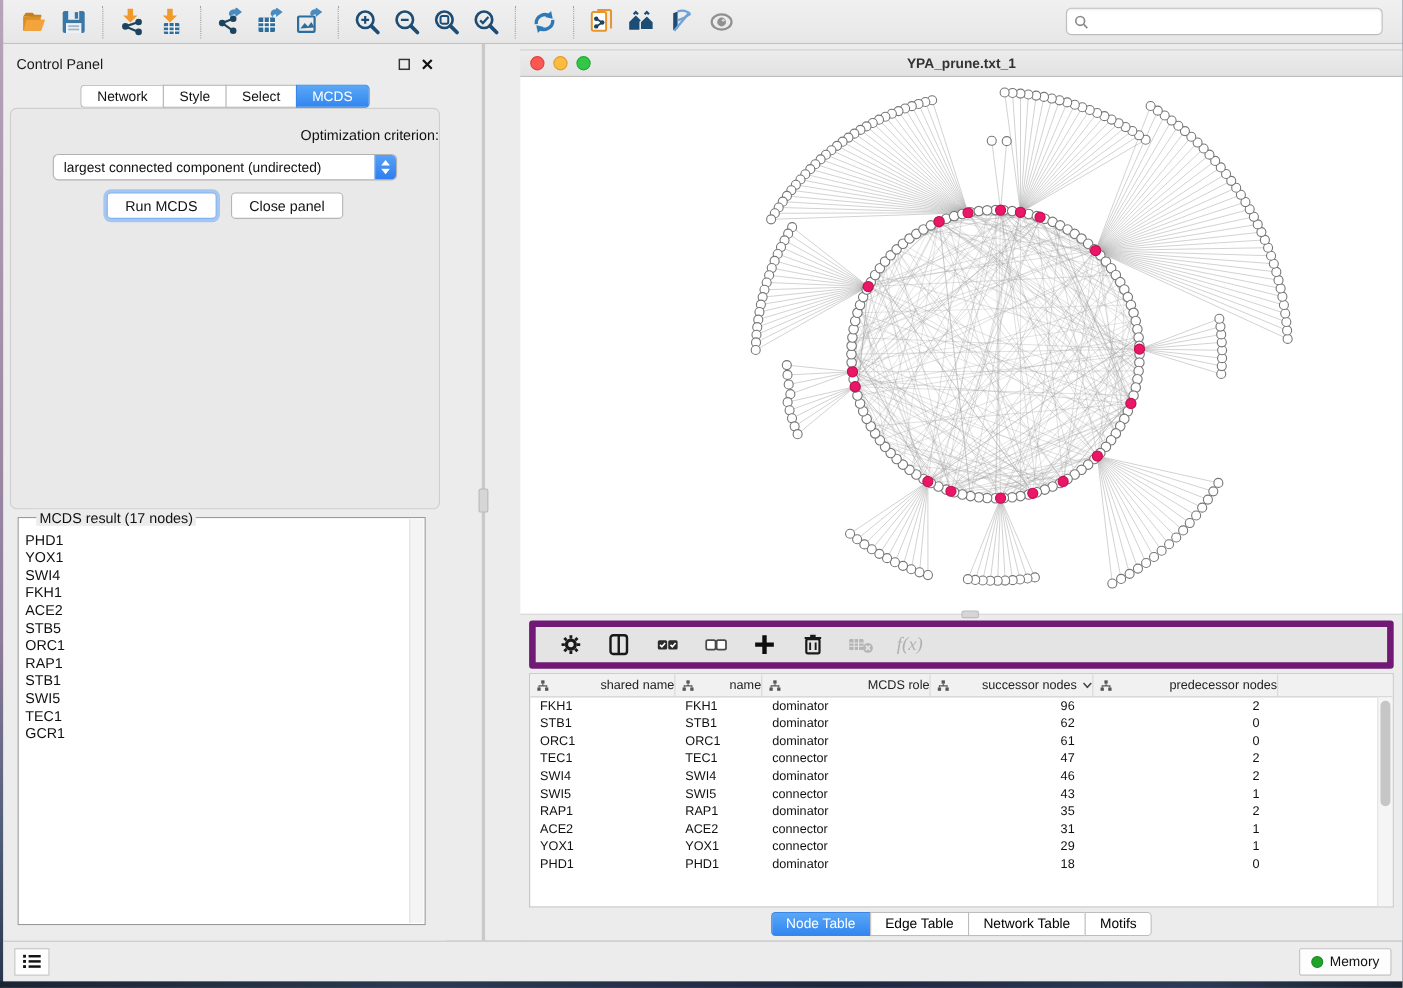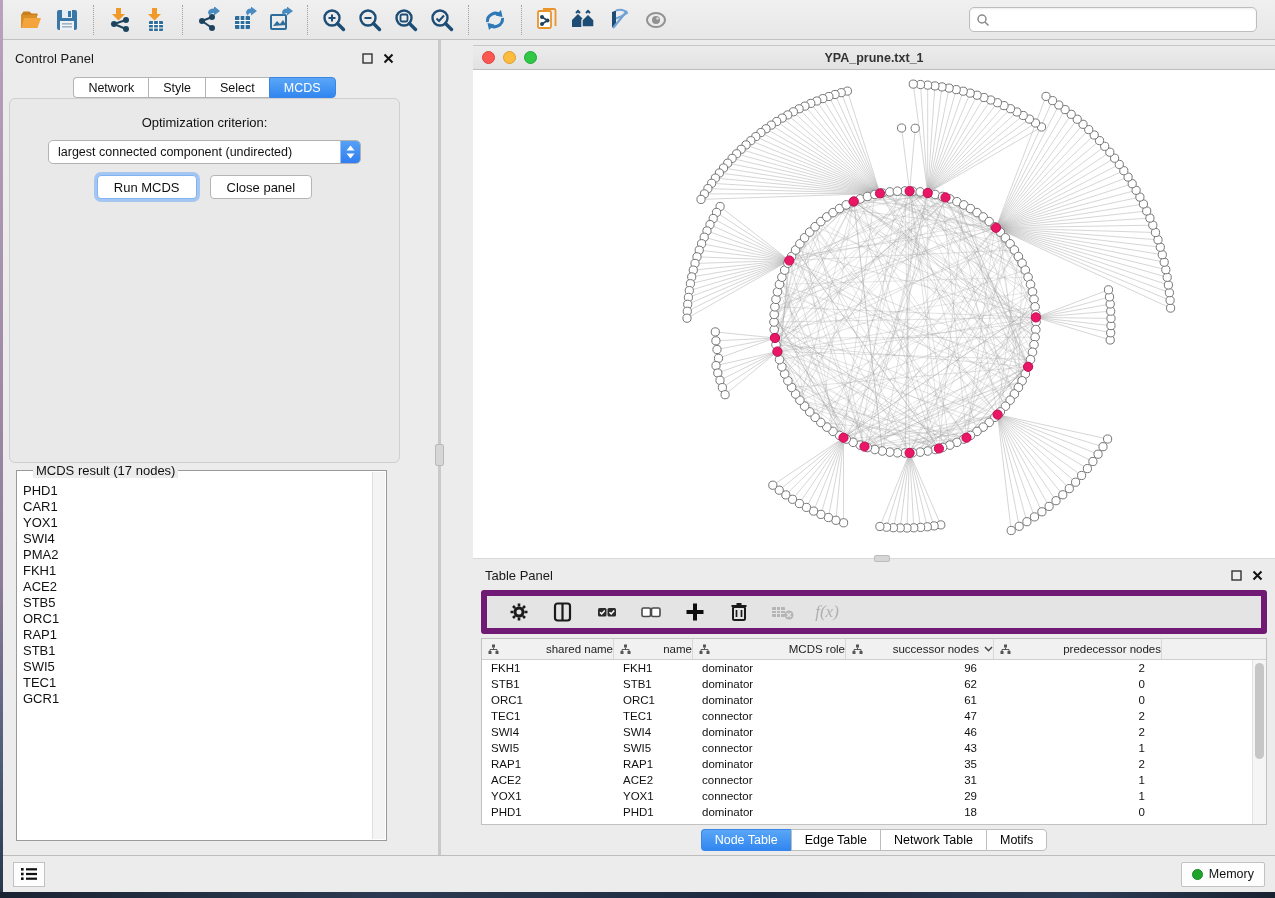--- a/index.html
+++ b/index.html
@@ -30,21 +30,21 @@
   .cp-title { font-size:13px; color:#1a1a1a; }
   .winctl { margin-left:auto; display:flex; gap:10px; align-items:center; }
   .cp-tabs { display:flex; justify-content:center; margin-top:9px; height:21px; }
   .cp-tab { font-size:12.5px; padding:2px 14px; background:#fff; border:1px solid #b3b3b3; border-right:none;
     color:#111; line-height:16px; }
   .cp-tab:first-child { border-radius:4px 0 0 4px; }
   .cp-tab:last-child { border-radius:0 4px 4px 0; border-right:1px solid #b3b3b3; }
   .cp-tab.active { background:linear-gradient(#5aa7f7,#3186f0); color:#fff; border-color:#3a85e8; }
   .cp-body { margin:0 6px 0 6px; height:365px; background:#e9e9e9; border:1px solid #cfcfcf; border-radius:6px;
     padding-top:16px; }
-  .opt-label { text-align:center; font-size:13px; color:#111; margin-bottom:10px; }
+  .opt-label { text-align:right; font-size:13px; color:#111; margin-bottom:10px; }
   .dropdown { width:313px; height:24px; margin:0 auto; background:#fff; border:1px solid #b2b2b2; border-radius:5px;
     display:flex; align-items:center; overflow:hidden; }
   .dd-text { flex:1; font-size:12.5px; padding-left:9px; color:#111; white-space:nowrap; }
   .dd-stepper { width:20px; height:24px; background:linear-gradient(#57a3f6,#2e7cf0); display:flex; flex-direction:column;
     align-items:center; justify-content:center; gap:2px; border-left:1px solid #9cc0ee; }
   .btn-row { display:flex; justify-content:center; gap:13px; margin-top:11px; }
   .btn { font-size:13px; font-family:"Liberation Sans",sans-serif; background:#fff; border:1px solid #b5b5b5;
     border-radius:4px; height:24px; padding:0 16px; color:#111; }
   .btn.focused { border-color:#7fb3f4; box-shadow:0 0 0 3px rgba(110,170,245,.55); }
   .mcds-fieldset { margin:7px 19px 0 13px; border:1px solid #9a9a9a; background:#fff; height:371px; position:relative; }
@@ -292,24 +292,22 @@
           </div>
           <div class="btn-row">
             <button class="btn focused">Run MCDS</button>
             <button class="btn">Close panel</button>
           </div>
         </div>
         <div class="mcds-fieldset">
           <span class="mcds-legend">MCDS result (17 nodes)</span>
           <div class="mcds-list">
               <div class="mcds-item">PHD1</div>
-              <div class="mcds-item">CAR1</div>
               <div class="mcds-item">YOX1</div>
               <div class="mcds-item">SWI4</div>
-              <div class="mcds-item">PMA2</div>
               <div class="mcds-item">FKH1</div>
               <div class="mcds-item">ACE2</div>
               <div class="mcds-item">STB5</div>
               <div class="mcds-item">ORC1</div>
               <div class="mcds-item">RAP1</div>
               <div class="mcds-item">STB1</div>
               <div class="mcds-item">SWI5</div>
               <div class="mcds-item">TEC1</div>
               <div class="mcds-item">GCR1</div>
             </div>
@@ -1068,31 +1066,20 @@
                 <circle cx="370.5" cy="367.7" r="4.6" fill="#ea1767" stroke="#c40d55"></circle>
               </svg>
           </div>
         </div>
 
         <div class="hsplit">
             <span class="grab"></span>
           </div>
 
         <div class="tpanel">
-          <div class="tp-header">
-            <span class="tp-title">Table Panel</span>
-            <span class="winctl">
-              <svg width="11" height="11" viewBox="0 0 11 11">
-                  <rect x="1" y="1" width="9" height="9" fill="none" stroke="#333" stroke-width="1.4"></rect>
-                </svg>
-              <svg width="11" height="11" viewBox="0 0 11 11">
-                  <path d="M1.5 1.5 L9.5 9.5 M9.5 1.5 L1.5 9.5" stroke="#111" stroke-width="2"></path>
-                </svg>
-            </span>
-          </div>
           <div class="tp-toolbar">
             <span class="tbtn">
               <svg width="22" height="22" viewBox="0 0 22 22">
                   <circle cx="11" cy="11" r="4" fill="none" stroke="#1a1a1a" stroke-width="3"></circle>
                   <path d="M11 2.5 v3 M11 16.5 v3 M2.5 11 h3 M16.5 11 h3 M5 5 l2.1 2.1 M14.9 14.9 l2.1 2.1 M17 5 l-2.1 2.1 M7.1 14.9 L5 17" stroke="#1a1a1a" stroke-width="2.6"></path>
                 </svg>
             </span>
             <span class="tbtn">
               <svg width="24" height="24" viewBox="0 0 24 24">
                   <rect x="4" y="3.5" width="15" height="17" rx="2.5" fill="none" stroke="#1a1a1a" stroke-width="2.2"></rect>

